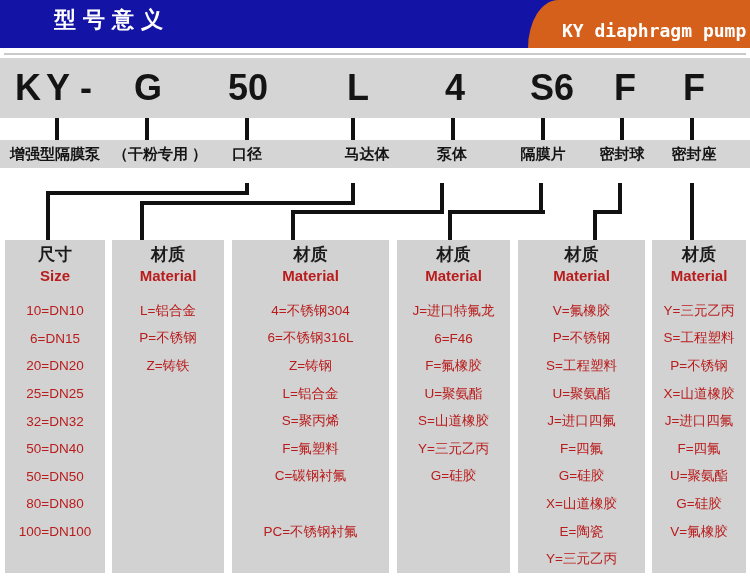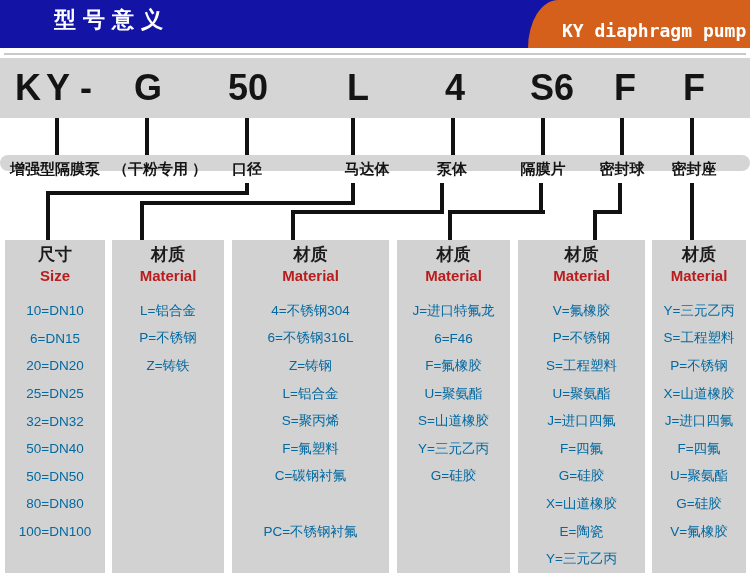--- a/index.html
+++ b/index.html
@@ -20,21 +20,21 @@
   .ribbon-label{position:absolute;left:34px;top:20px;color:#ffffff;font-size:18px;font-weight:bold;font-family:"DejaVu Sans Mono",monospace;white-space:nowrap;}
   .header-divider{position:absolute;left:4px;top:53px;width:742px;height:2px;background:#c9c9c9;}
 
   
   .codebar{position:absolute;left:0;top:58px;width:750px;height:60px;background:var(--bar-gray);}
   .code-seg{position:absolute;top:0;height:60px;line-height:60px;transform:translateX(-50%);font-size:36px;font-weight:bold;color:#141414;white-space:nowrap;}
   .s0{left:28px}.s1{left:58px}.s2{left:86px}.s3{left:148px}.s4{left:248px}
   .s5{left:358px}.s6{left:455px}.s7{left:552px}.s8{left:625px}.s9{left:694px}
 
   
-  .labelbar{position:absolute;left:0;top:155px;width:750px;height:16px;background:var(--bar-gray);border-radius:13px;}
+  .labelbar{position:absolute;left:0;top:140px;width:750px;height:28px;background:var(--bar-gray);}
   .seg-label{position:absolute;top:0;height:28px;line-height:28px;transform:translateX(-50%);font-size:15px;font-weight:600;color:#141414;white-space:nowrap;}
   .l0{left:55px}.l1{left:160px}.l2{left:247px}.l3{left:367px}
   .l4{left:452px}.l5{left:543px}.l6{left:622px}.l7{left:694px}
 
   
   .line{position:absolute;background:var(--line-black);}
   .t0{left:55px;top:118px;width:4px;height:38px}
   .t1{left:145px;top:118px;width:4px;height:38px}
   .t2{left:245px;top:118px;width:4px;height:38px}
   .t3{left:351px;top:118px;width:4px;height:38px}
@@ -69,21 +69,21 @@
   .col{position:absolute;top:240px;height:333px;background:var(--column-gray);}
   .c0{left:5px;width:100px}
   .c1{left:112px;width:112px}
   .c2{left:232px;width:157px}
   .c3{left:397px;width:113px}
   .c4{left:518px;width:127px}
   .c5{left:652px;width:94px}
   .col-title{margin-top:4px;text-align:center;font-size:17px;font-weight:bold;color:#1a1a1a;line-height:22px;}
   .col-sub{text-align:center;font-size:15px;font-weight:bold;color:#b91c1c;line-height:20px;}
   .col-items{position:absolute;left:0;top:57px;width:100%;}
-  .item{height:27.6px;display:flex;align-items:center;justify-content:center;font-size:13.5px;color:#0369a1;white-space:nowrap;}
+  .item{height:27.6px;display:flex;align-items:center;justify-content:center;font-size:13.5px;color:#b91c1c;white-space:nowrap;}
 </style>
 </head>
 <body>
 
 <div class="page">
 
   <div class="topbar">
     <div class="page-title">型号意义</div>
     <div class="ribbon">
       <span class="ribbon-label">KY diaphragm pump</span>

